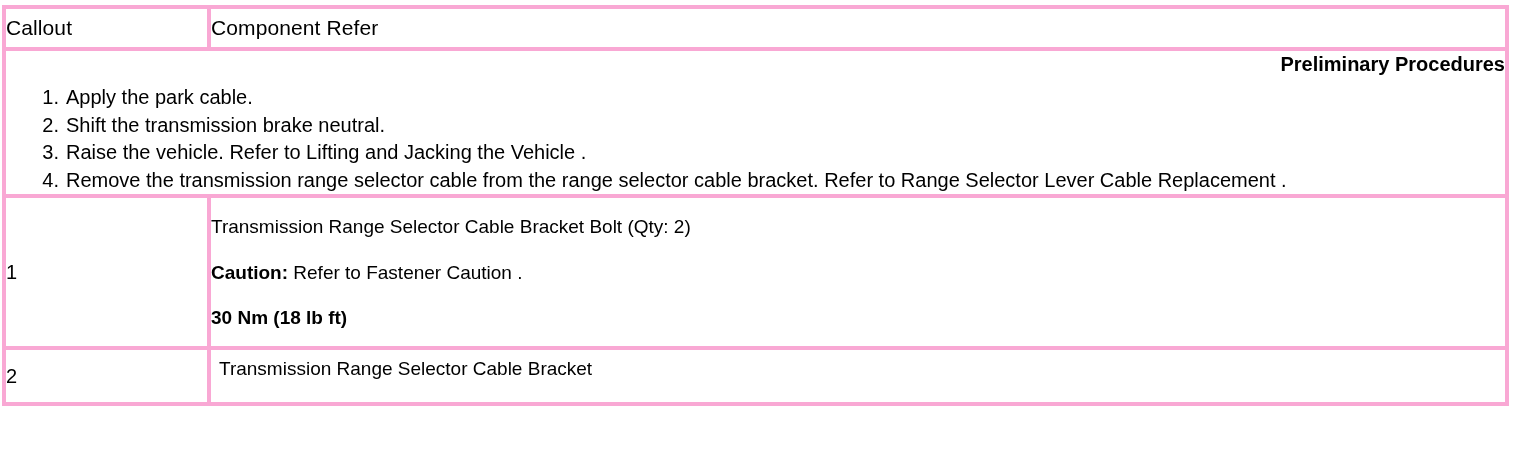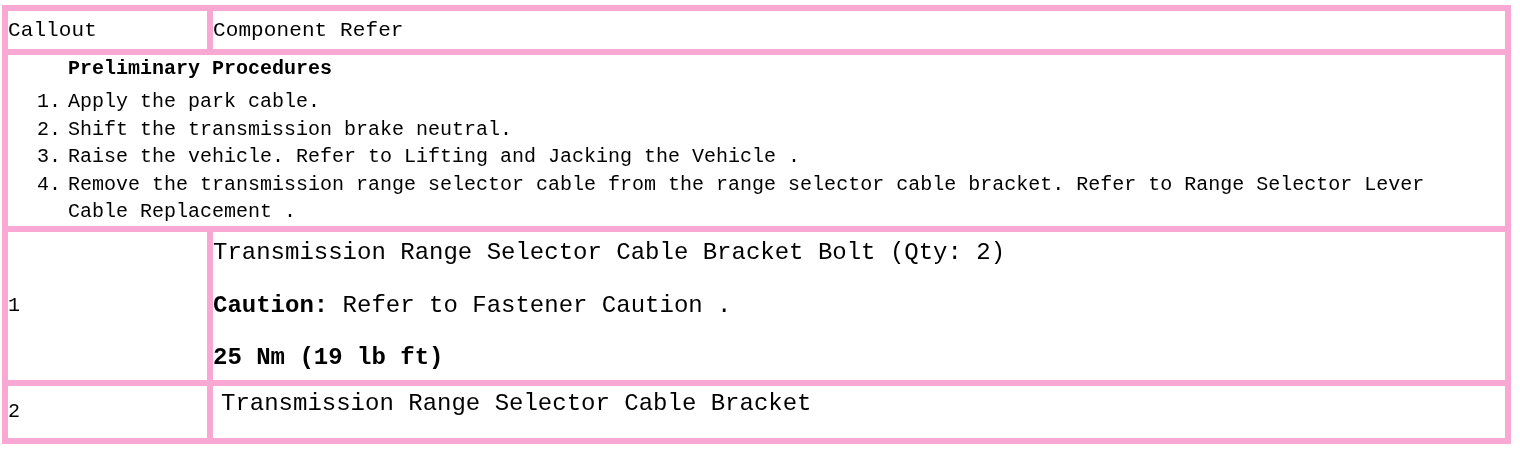--- a/index.html
+++ b/index.html
@@ -20,26 +20,25 @@
     left: 2px;
     top: 5px;
     width: 1503px;
     border-collapse: collapse;
     table-layout: fixed;
     background: #ffffff;
   }
 
   .doc-table td,
   .doc-table th {
-    border: 6px solid #f9a8d4;
+    border: 4px solid #f9a8d4;
     padding: 0;
     vertical-align: middle;
     font-weight: normal;
     text-align: left;
-    font-family: Liberation Mono, monospace;
   }
 
   
   col.c-callout { width: 205px; }
   col.c-name    { width: 1298px; }
 
   
   .hdr-cell {
     height: 38px;
     text-align: center;
@@ -50,20 +49,21 @@
 
   
   .prelim-cell {
     padding: 10px 0 14px 0;
   }
   .prelim-title {
     font-size: 20px;
     font-weight: bold;
     margin: 0 0 6px 60px;
     line-height: 1.35;
+    text-align: right;
   }
   .proc-list {
     list-style: none;
     margin: 0;
     padding: 0;
   }
   .proc-item {
     position: relative;
     font-size: 20px;
     line-height: 1.38;
@@ -79,21 +79,21 @@
     font-size: 20px;
   }
 
   
   .callout-cell {
     text-align: center;
     font-size: 20px;
   }
   .name-cell {
     padding: 8px 0 10px 8px;
-    font-size: 24px;
+    font-size: 19px;
   }
   .name-line {
     line-height: 1.35;
     margin: 0;
   }
   .name-line.spaced {
     margin-top: 20px;
   }
   .bold {
     font-weight: bold;
@@ -148,21 +148,21 @@
       </td>
     </tr>
 
     <tr class="row-tall">
       <td class="callout-cell">1</td>
       <td class="name-cell">
         <p class="name-line">Transmission Range Selector Cable Bracket Bolt (Qty: 2)</p>
         <p class="name-line spaced">
           <span class="bold">Caution:</span><span> Refer to Fastener Caution .</span>
         </p>
-        <p class="name-line spaced bold">25 Nm (19 lb ft)</p>
+        <p class="name-line spaced bold">30 Nm (18 lb ft)</p>
       </td>
     </tr>
 
     <tr class="row-short">
       <td class="callout-cell">2</td>
       <td class="name-cell">
         <p class="name-line">Transmission Range Selector Cable Bracket</p>
       </td>
     </tr>
   </tbody>

